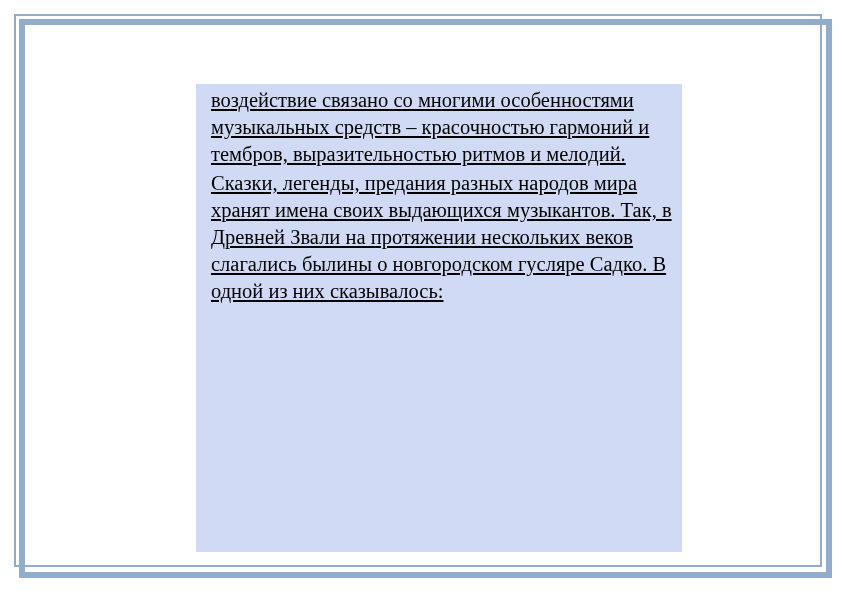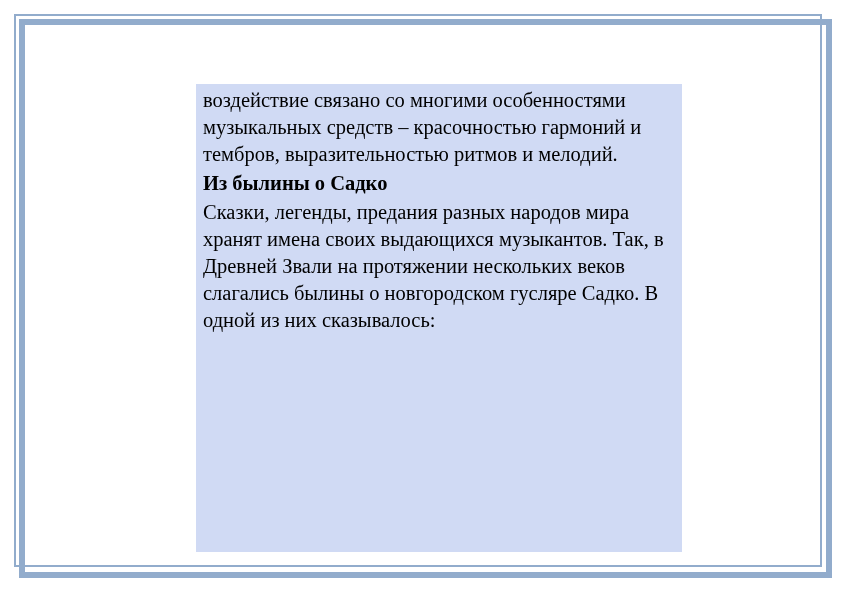--- a/index.html
+++ b/index.html
@@ -43,35 +43,35 @@
     left: 196px;
     top: 84px;
     width: 486px;
     height: 468px;
     background: var(--textbox-bg);
     padding: 3px 6px 0 7px;
     font-size: 20.5px;
     line-height: 27px;
   }
   .textbox p {
-    margin: 0 0 2px 0;
+    margin: 0 0 2px 8px;
+    text-decoration: underline;
   }
   .para-bold {
     font-weight: bold;
   }
   .para-verse {
     font-style: italic;
     white-space: pre-line;
   }
 </style>
 </head>
 <body>
 
 <div class="slide">
   <div class="frame-thin"></div>
   <div class="frame-thick"></div>
 
   <div class="textbox">
     <p class="para-regular">воздействие связано со многими особенностями музыкальных средств – красочностью гармоний и тембров, выразительностью ритмов и мелодий.</p>
-    <p class="para-bold">Из былины о Садко</p>
     <p class="para-regular">Сказки, легенды, предания разных народов мира хранят имена своих выдающихся музыкантов. Так, в Древней Звали на протяжении нескольких веков слагались былины о новгородском гусляре Садко. В одной из них сказывалось:</p>
   </div>
 </div>
 
 </body></html>

